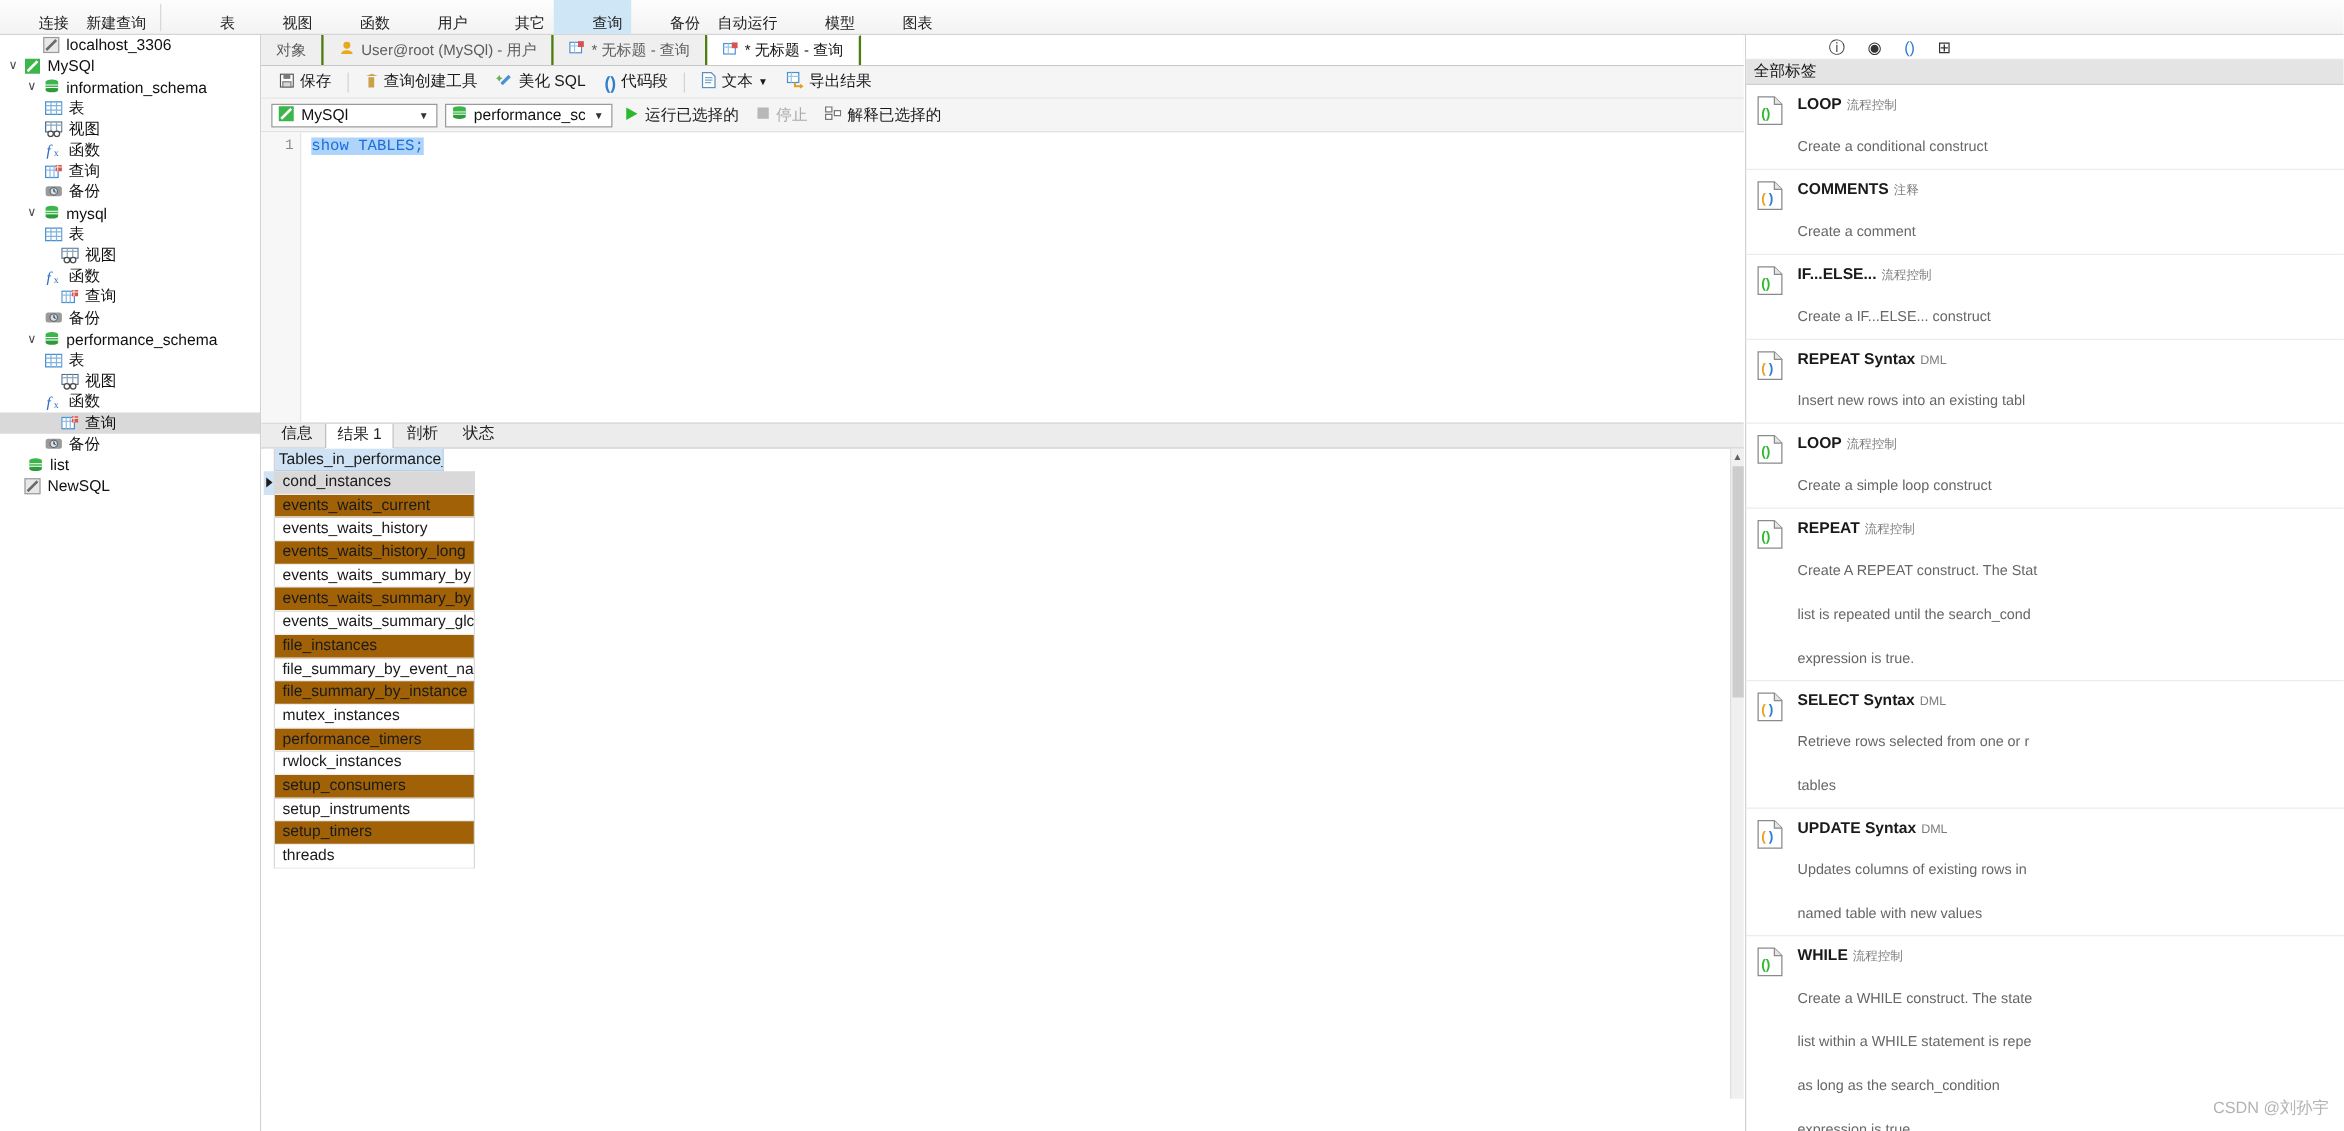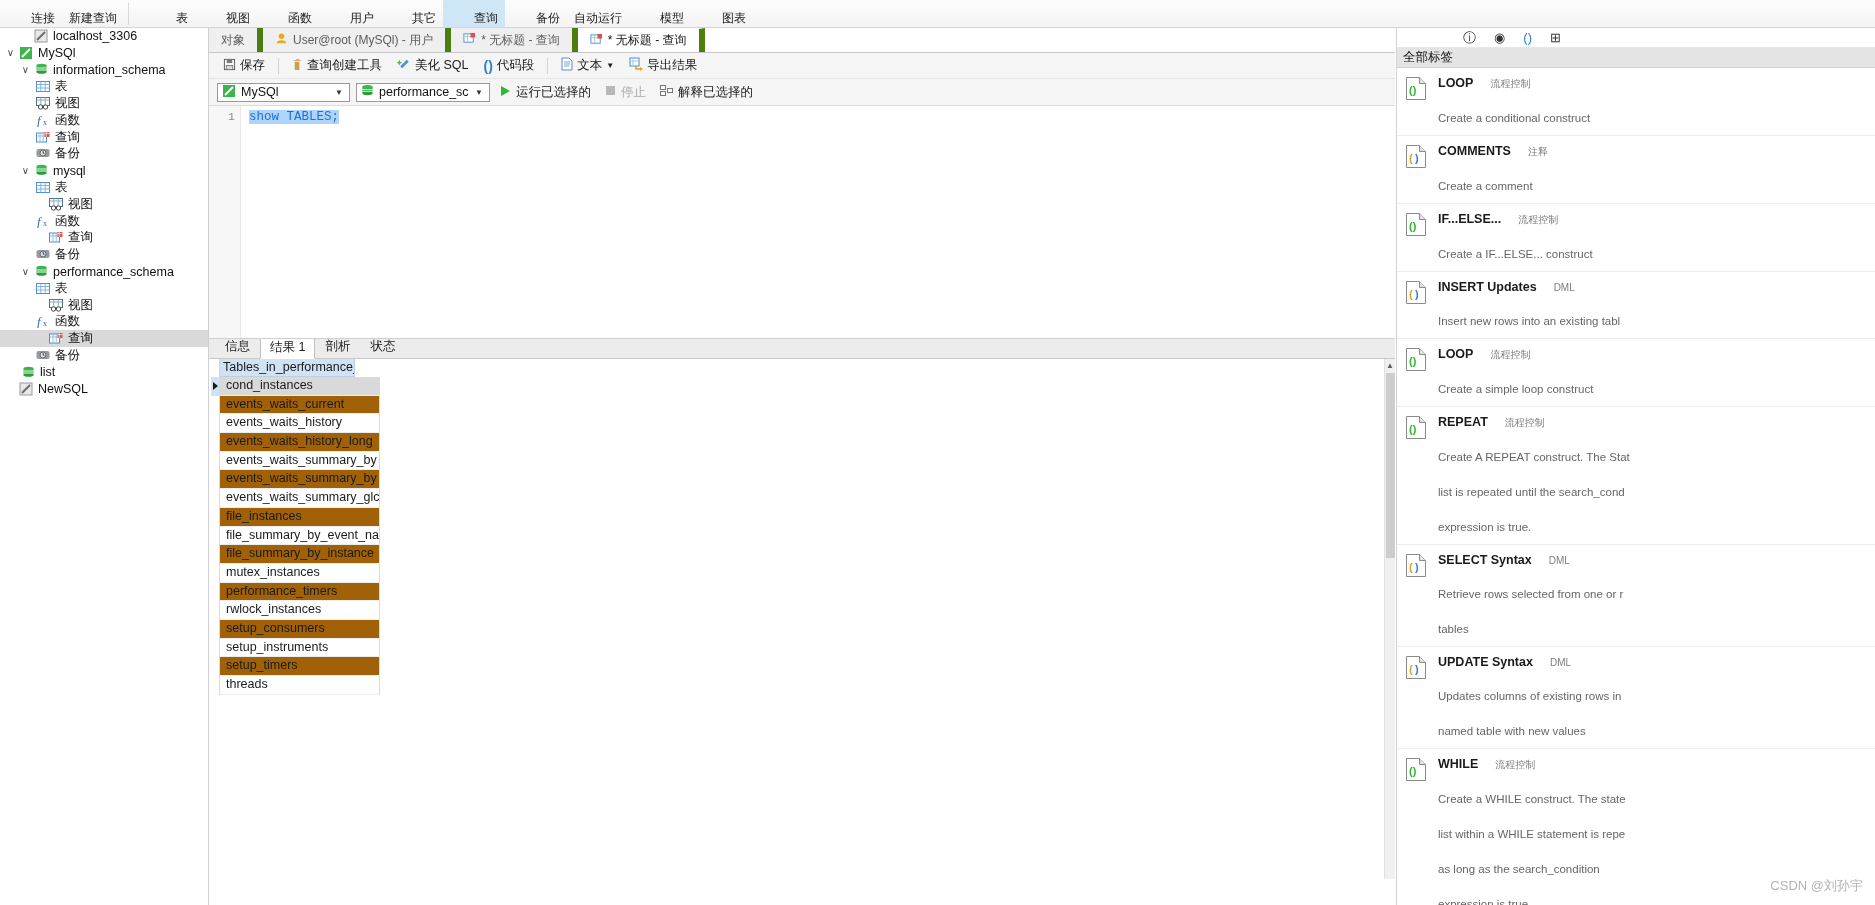--- a/index.html
+++ b/index.html
@@ -43,21 +43,21 @@
   
   .main { position:absolute; left:209px; top:28px; width:1186px; height:877px; background:#fff; }
 
   
   .tabstrip {
     height:25px; background:#efefef; border-bottom:1px solid #c8c8c8;
     display:flex; align-items:stretch;
   }
   .dtab {
     display:flex; align-items:center; gap:5px; padding:0 12px;
-    font-size:12px; color:#5c5c5c; background:#efefef; border-right:6px solid #4d7c0f;
+    font-size:12px; color:#5c5c5c; background:#efefef; border-right:2px solid #4d7c0f;
   }
   .dtab.obj { color:#5c5c5c; }
   .dtab.active { background:#fff; color:#111; border-top:1px solid #fff; }
 
   
   .tbar1 {
     height:26px; background:#f5f5f5; border-bottom:1px solid #e3e3e3;
     display:flex; align-items:center; padding-left:8px; gap:3px;
   }
   .tbtn { display:flex; align-items:center; gap:4px; padding:2px 6px; font-size:12.5px; color:#1a1a1a; white-space:nowrap; }
@@ -109,21 +109,21 @@
 
   
   .right { position:absolute; left:1396px; top:28px; width:479px; height:877px; background:#fff; border-left:1px solid #d2d2d2; }
   .ricons { height:20px; display:flex; align-items:center; justify-content:flex-start; gap:18px; padding-left:66px; background:#fff; border-bottom:1px solid #e8e8e8; }
   .ricon { font-size:13px; color:#333; line-height:1; }
   .rhead { height:20px; background:#e4e4e4; border-bottom:1px solid #d0d0d0; display:flex; align-items:center; padding-left:6px; font-size:12.5px; color:#111; }
   .snip { display:flex; gap:9px; padding:8px 8px 9px 8px; border-bottom:1px solid #ececec; }
   .snip-ico { flex:0 0 24px; }
   .snip-body { flex:1; min-width:0; }
   .snip-title { font-size:12.5px; font-weight:bold; color:#1a1a1a; white-space:nowrap; }
-  .snip-cat { font-size:10px; font-weight:normal; color:#7d7d7d; padding-left:4px;margin-left:13px; }
+  .snip-cat { font-size:10px; font-weight:normal; color:#7d7d7d; padding-left:4px; }
   .snip-desc { font-size:11.5px; color:#666; margin-top:4px; line-height:15px; }
   .snip-desc span { display:block; white-space:nowrap; overflow:hidden;margin-top:20px; }
 
   .watermark { position:absolute; right:12px; bottom:10px; font-size:13px; color:#b3b3b3;margin-top:12px; }
 </style>
 </head>
 <body>
 
 <div id="app">
 
@@ -738,21 +738,21 @@
           </div>
         </div>
         <div class="snip">
           <div class="snip-ico"><svg width="22" height="25" viewBox="0 0 22 25">
               <path d="M1.5 1.5h13l6 6v16h-19z" fill="#fff" stroke="#8a8a8a"></path>
               <path d="M14.5 1.5v6h6" fill="#e4e4e4" stroke="#8a8a8a"></path>
               <text x="4" y="18" font-family="Liberation Sans, sans-serif" font-size="11" fill="#e8a020" font-weight="bold">(</text>
               <text x="10" y="18" font-family="Liberation Sans, sans-serif" font-size="11" fill="#2f7fd0" font-weight="bold">)</text>
             </svg></div>
           <div class="snip-body">
-            <div class="snip-title"><span>INSERT Updates</span><span class="snip-cat">DML</span></div>
+            <div class="snip-title"><span>REPEAT Syntax</span><span class="snip-cat">DML</span></div>
             <div class="snip-desc">
               <span>Insert new rows into an existing tabl</span>
             </div>
           </div>
         </div>
         <div class="snip">
           <div class="snip-ico"><svg width="22" height="25" viewBox="0 0 22 25">
               <path d="M1.5 1.5h13l6 6v16h-19z" fill="#fff" stroke="#8a8a8a"></path>
               <path d="M14.5 1.5v6h6" fill="#e4e4e4" stroke="#8a8a8a"></path>
               <text x="4" y="18" font-family="Liberation Sans, sans-serif" font-size="11" fill="#2db82d" font-weight="bold">()</text>

